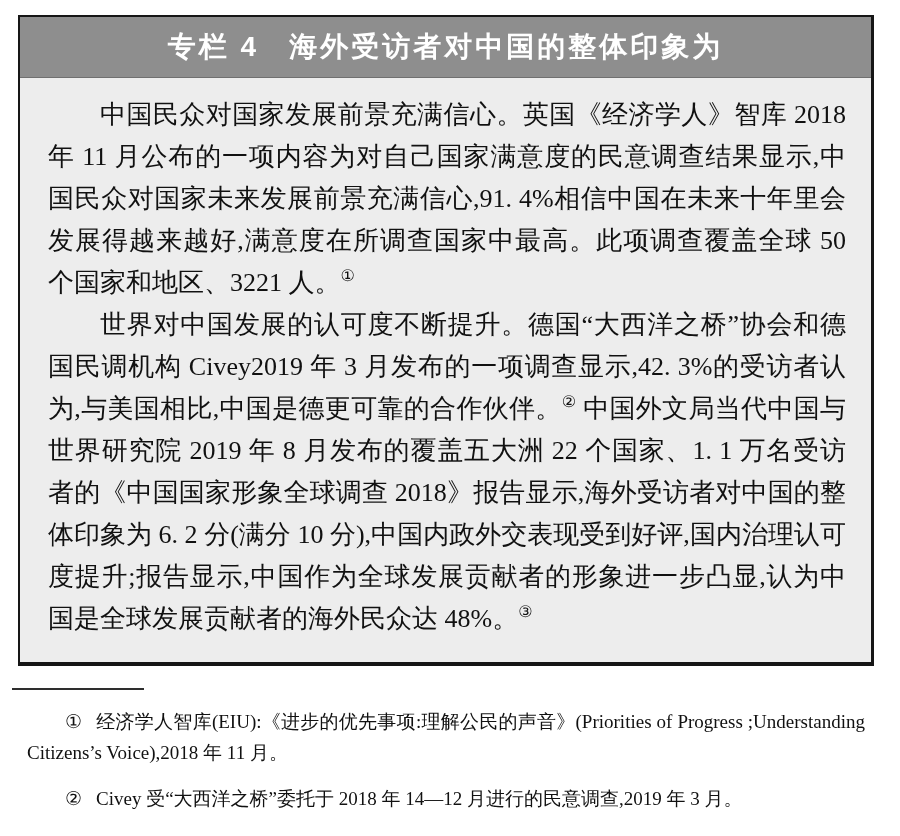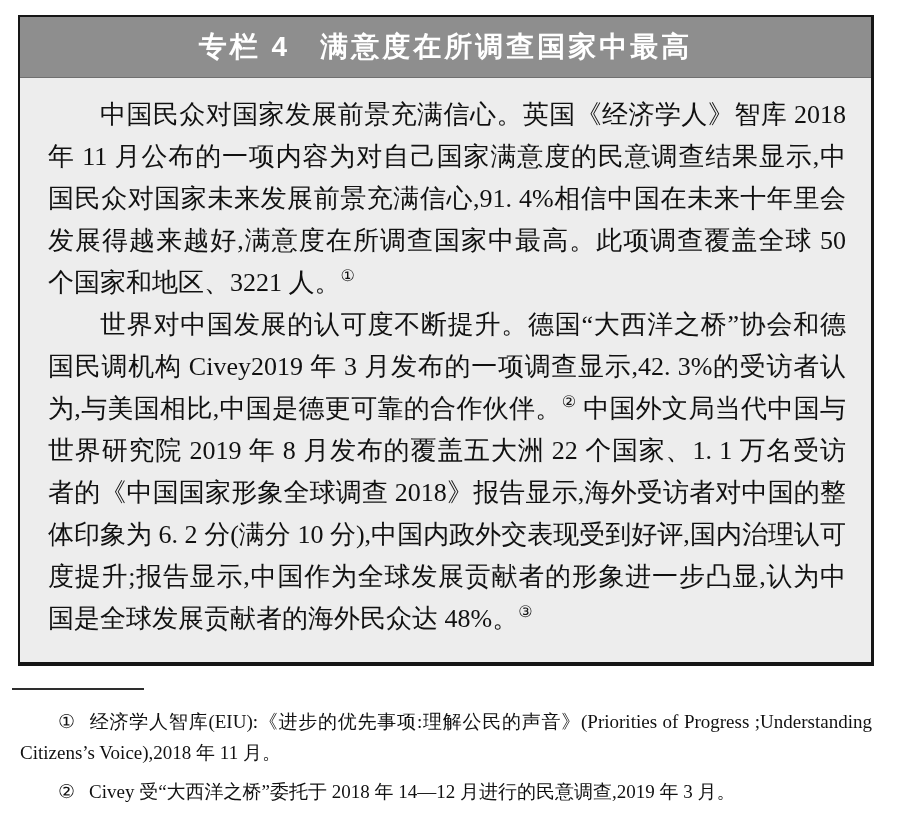--- a/index.html
+++ b/index.html
@@ -57,40 +57,40 @@
   .footnotes {
     padding: 0 12px;
   }
   .footnote-divider {
     width: 132px;
     height: 0;
     border-top: 2px solid #2e2e2e;
     margin: 22px 0 16px 0;
   }
   .fn {
-    margin: 8px;
+    margin: 15px;
     font-size: 19px;
     line-height: 31px;
     color: #111111;
     text-align: justify;
     text-indent: 2em;
   }
   .fn-marker {
     margin-right: 14px;
   }
 </style>
 </head>
 <body>
 
 <div class="page">
 
   <div class="column-box">
     <div class="column-header">
       <span>专栏 4</span>
-      <span>满意度在所调查国家中最高</span>
+      <span>海外受访者对中国的整体印象为</span>
     </div>
     <div class="column-body">
       <p><span>中国民众对国家发展前景充满信心。英国《经济学人》智库 2018 年 11 月公布的一项内容为对自己国家满意度的民意调查结果显示,中国民众对国家未来发展前景充满信心,91. 4%相信中国在未来十年里会发展得越来越好,满意度在所调查国家中最高。此项调查覆盖全球 50 个国家和地区、3221 人。</span><sup class="fn-ref">①</sup></p>
       <p><span>世界对中国发展的认可度不断提升。德国“大西洋之桥”协会和德国民调机构 Civey2019 年 3 月发布的一项调查显示,42. 3%的受访者认为,与美国相比,中国是德更可靠的合作伙伴。</span><sup class="fn-ref">②</sup><span> 中国外文局当代中国与世界研究院 2019 年 8 月发布的覆盖五大洲 22 个国家、1. 1 万名受访者的《中国国家形象全球调查 2018》报告显示,海外受访者对中国的整体印象为 6. 2 分(满分 10 分),中国内政外交表现受到好评,国内治理认可度提升;报告显示,中国作为全球发展贡献者的形象进一步凸显,认为中国是全球发展贡献者的海外民众达 48%。</span><sup class="fn-ref">③</sup></p>
     </div>
   </div>
 
   <div class="footnotes">
     <div class="footnote-divider"></div>
     <p class="fn"><span class="fn-marker">①</span><span>经济学人智库(EIU):《进步的优先事项:理解公民的声音》(Priorities of Progress ;Understanding Citizens’s Voice),2018 年 11 月。</span></p>

